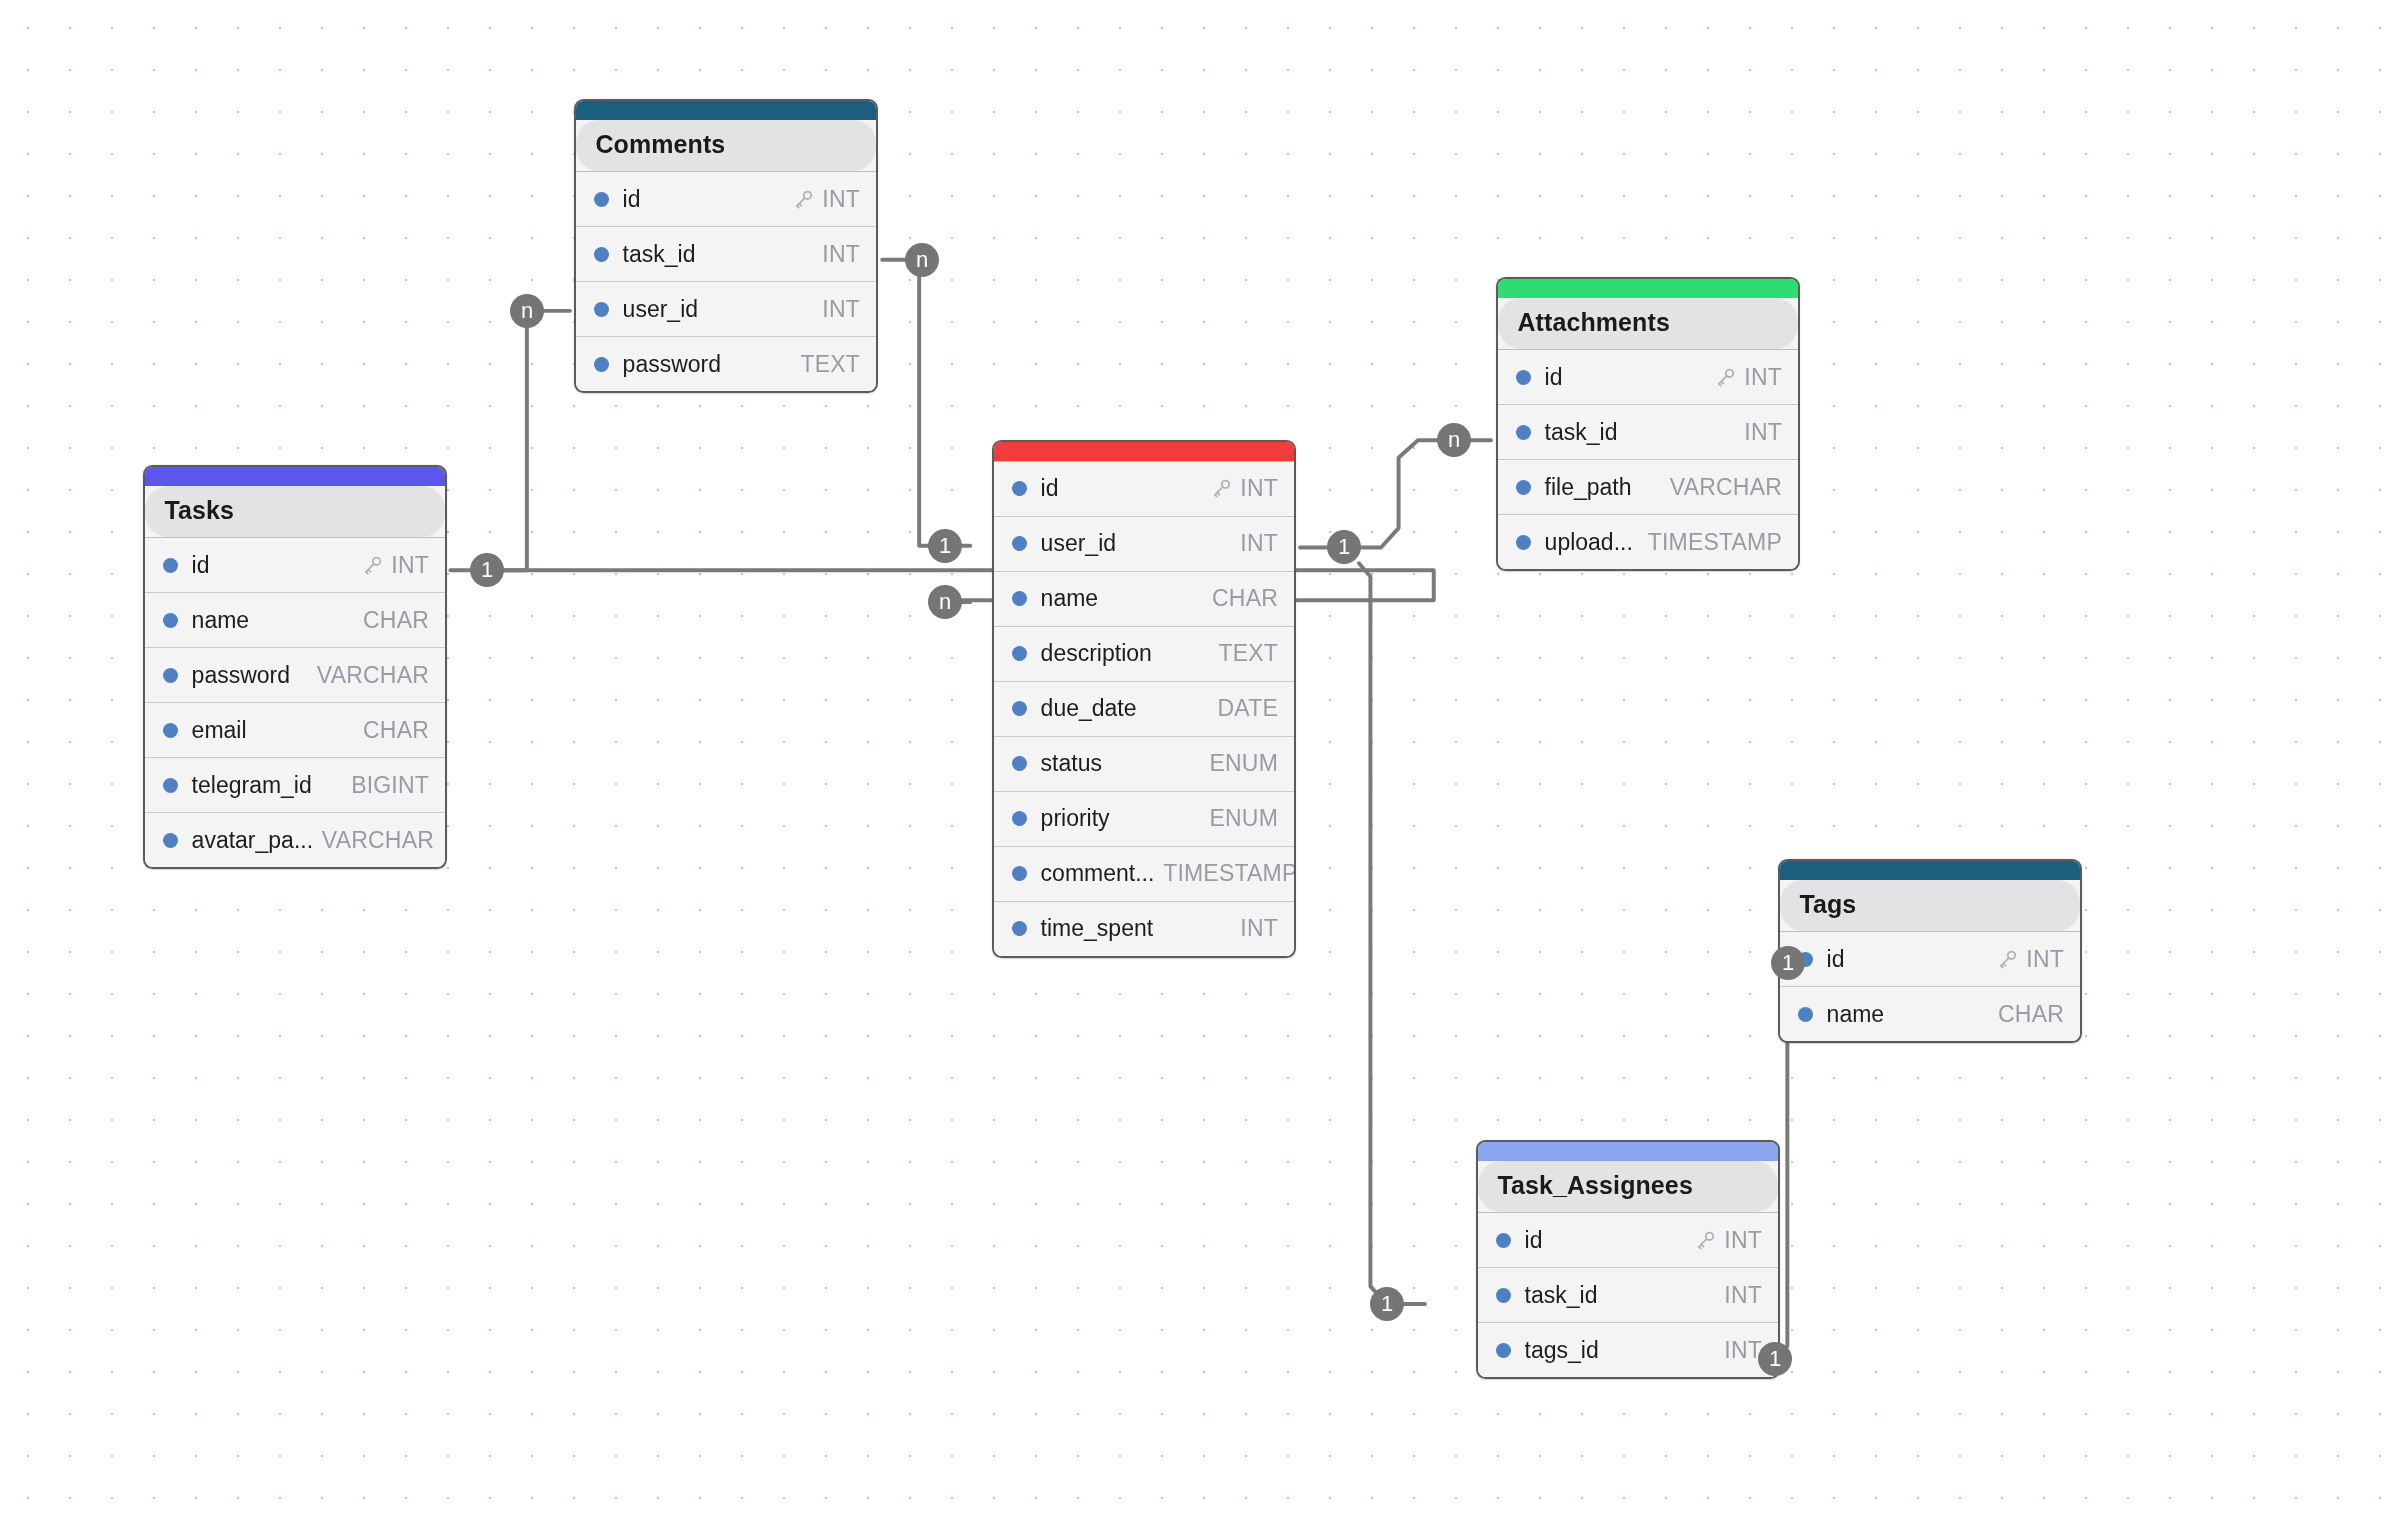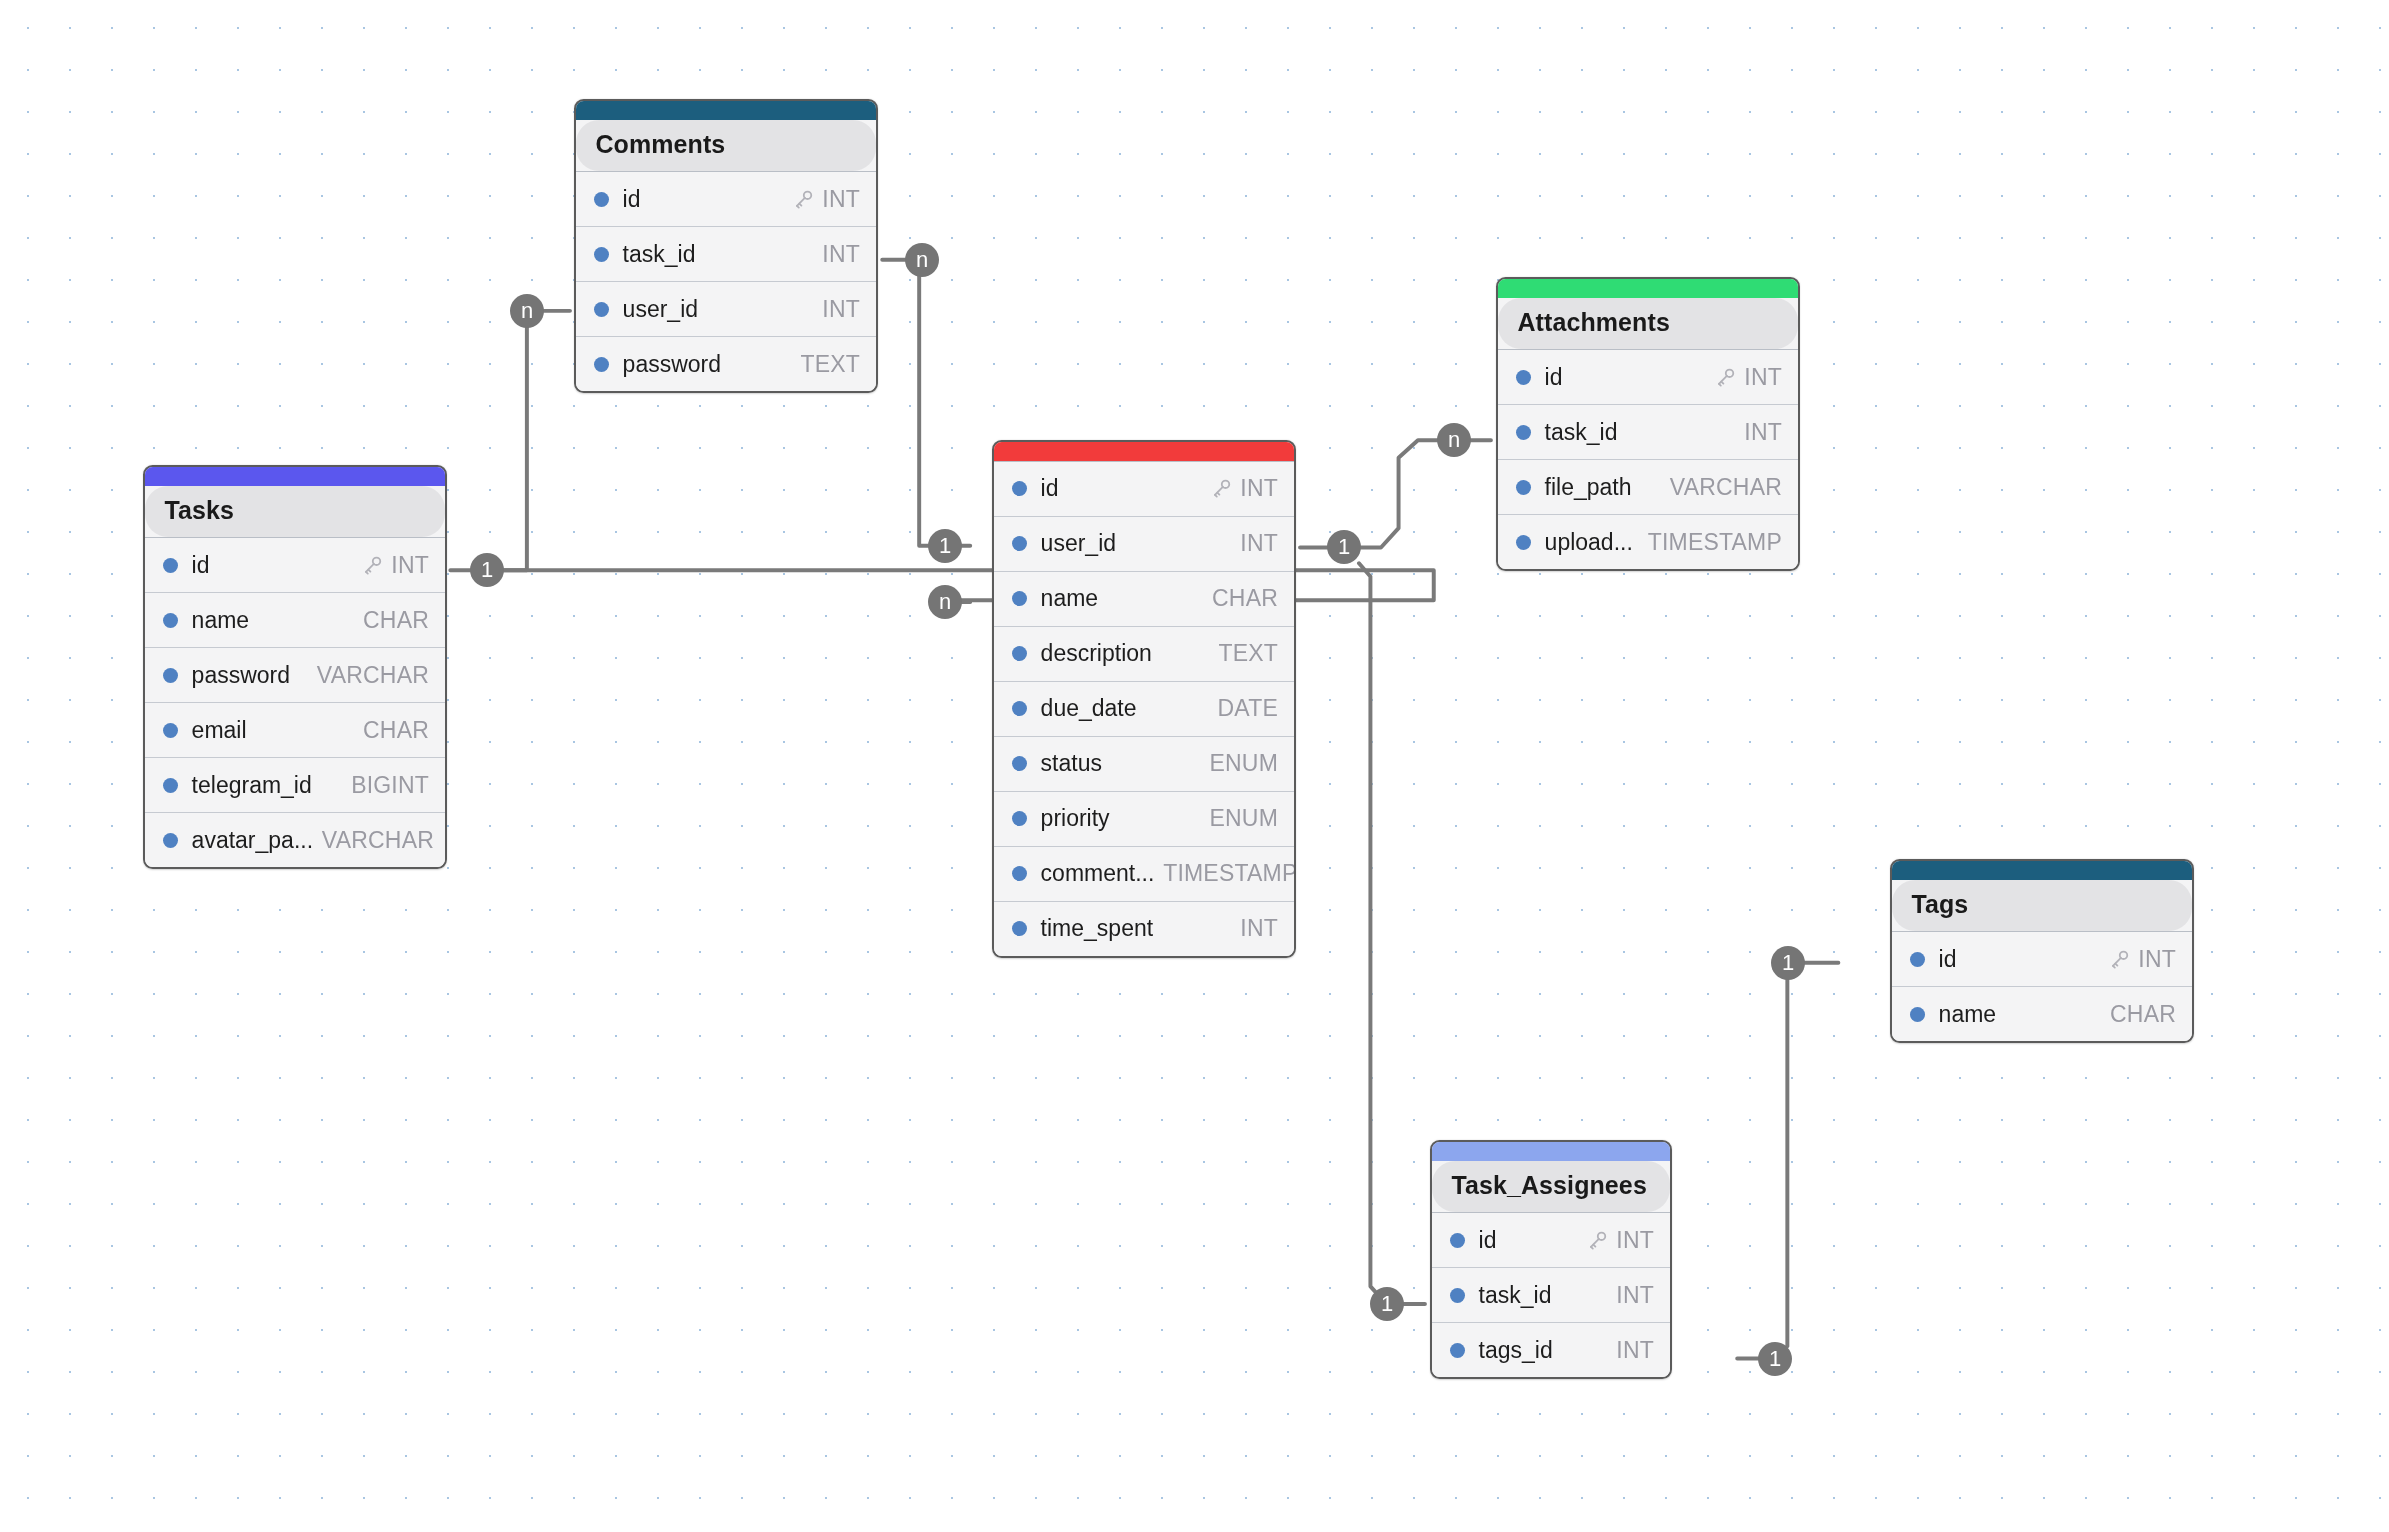--- a/index.html
+++ b/index.html
@@ -273,21 +273,21 @@
             <span class="ftype">VARCHAR</span>
           </div>
           <div class="row">
             <span class="dot" style="background: rgb(79, 129, 194);"></span>
             <span class="fname">upload...</span>
             <span class="spacer"></span>
             <span class="ftype">TIMESTAMP</span>
           </div>
         </div>
       </div>
-      <div class="card" style="left: 1890px; top: 859px; width: 304px;">
+      <div class="card" style="left: 1778px; top: 859px; width: 304px;">
         <div class="card-bar" style="background: rgb(28, 94, 126);"></div>
         <div class="card-title">Tags</div>
         <div class="rows">
           <div class="row">
             <span class="dot" style="background: rgb(79, 129, 194);"></span>
             <span class="fname">id</span>
             <span class="spacer"></span>
             <span style="display: flex; align-items: center;">
               <svg class="keyico" viewBox="0 0 24 24">
   <g fill="none" stroke="#9a9aa2" stroke-width="1.9" stroke-linecap="round" stroke-linejoin="round">
@@ -301,21 +301,21 @@
             <span class="ftype">INT</span>
           </div>
           <div class="row">
             <span class="dot" style="background: rgb(79, 129, 194);"></span>
             <span class="fname">name</span>
             <span class="spacer"></span>
             <span class="ftype">CHAR</span>
           </div>
         </div>
       </div>
-      <div class="card" style="left: 1430px; top: 1140px; width: 242px;">
+      <div class="card" style="left: 1476px; top: 1140px; width: 304px;">
         <div class="card-bar" style="background: rgb(140, 166, 238);"></div>
         <div class="card-title">Task_Assignees</div>
         <div class="rows">
           <div class="row">
             <span class="dot" style="background: rgb(79, 129, 194);"></span>
             <span class="fname">id</span>
             <span class="spacer"></span>
             <span style="display: flex; align-items: center;">
               <svg class="keyico" viewBox="0 0 24 24">
   <g fill="none" stroke="#9a9aa2" stroke-width="1.9" stroke-linecap="round" stroke-linejoin="round">

